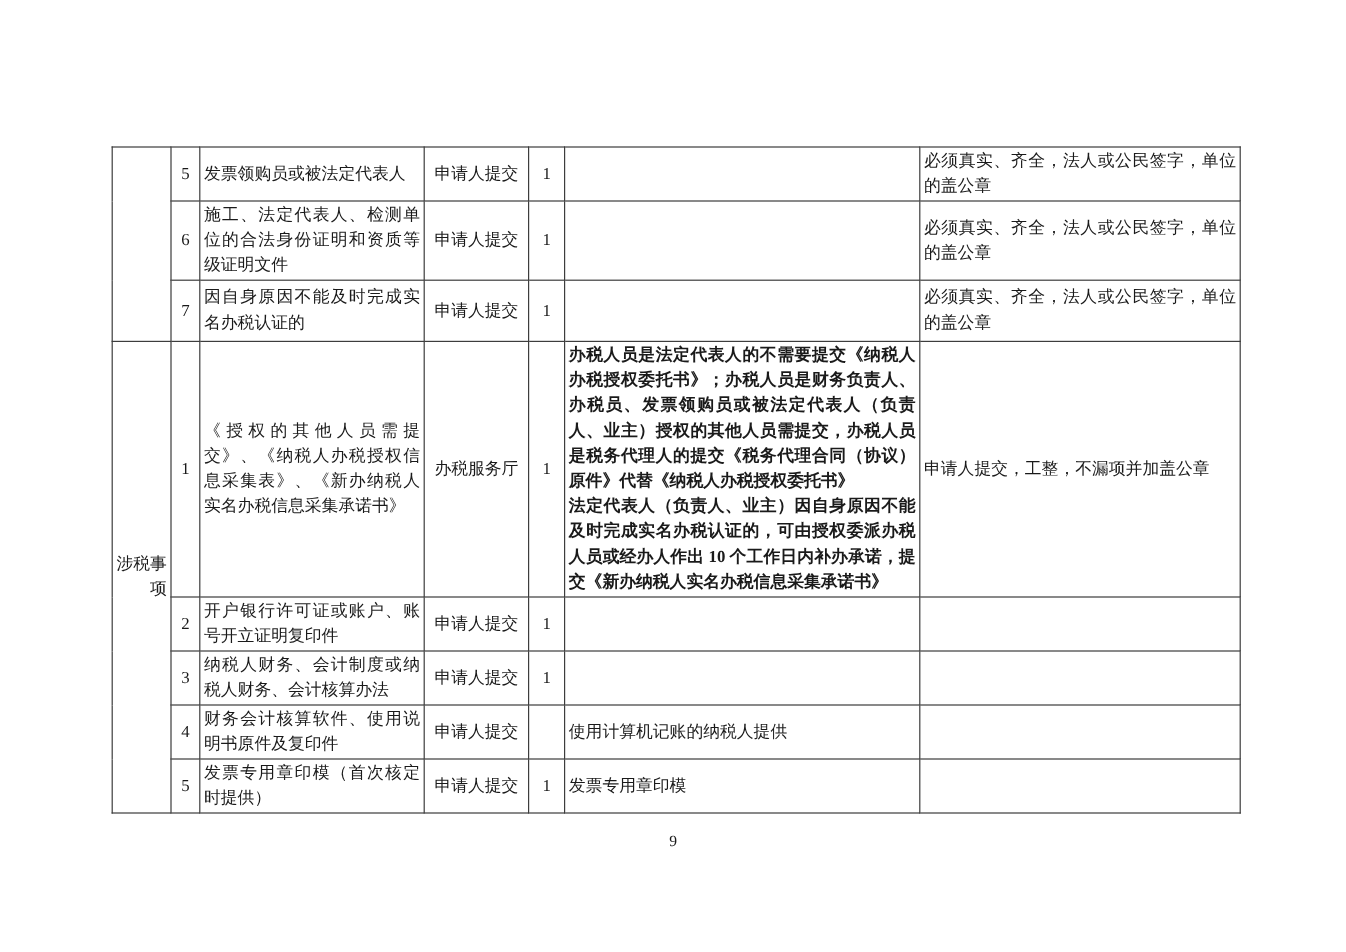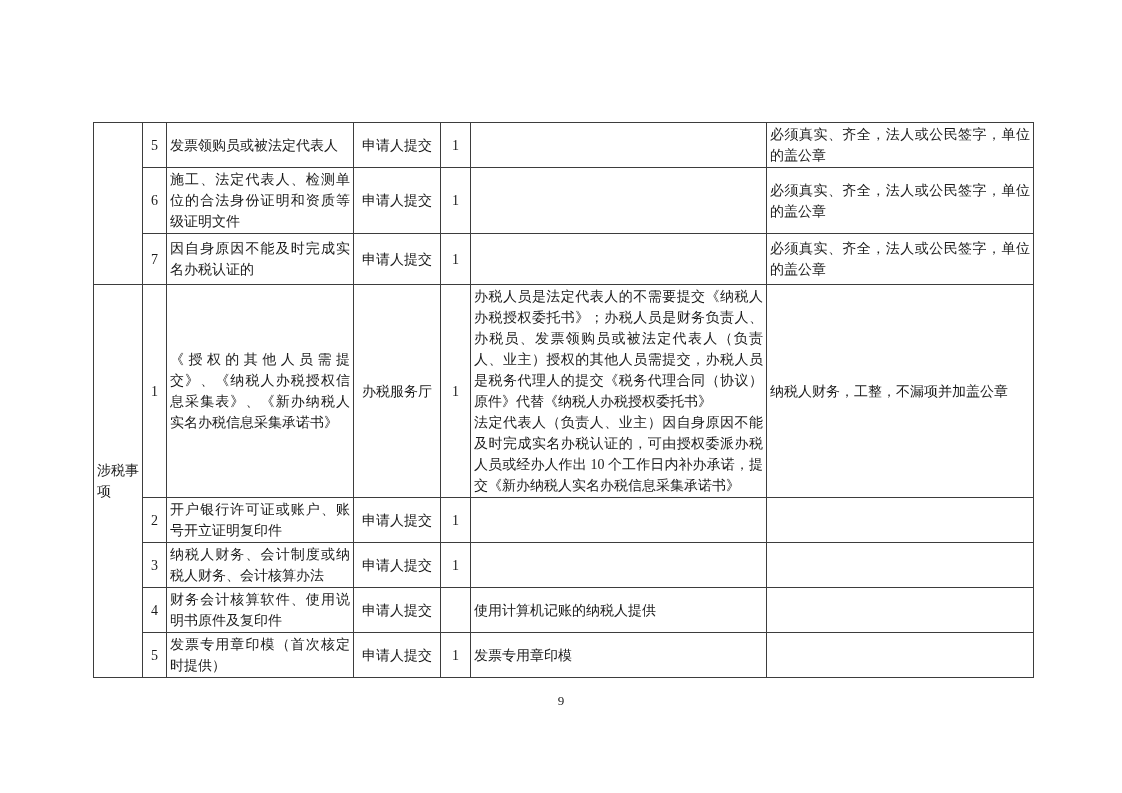--- a/index.html
+++ b/index.html
@@ -25,22 +25,22 @@
     border: 1px solid #3d3d3d;
     font-size: 14px;
     line-height: 21px;
     padding: 1px 3px;
     vertical-align: middle;
     overflow: hidden;
     word-break: break-all;
   }
   td.center { text-align: center; padding: 1px 1px; }
   td.just   { text-align: justify; }
-  td.topal  { vertical-align: top; }
-  td.cat    { text-align: left; padding: 1px 2px; font-family: Liberation Serif, serif; }
+  td.topal  { vertical-align: top; font-weight: bold; }
+  td.cat    { text-align: right; padding: 1px 2px; font-family: Liberation Serif, serif; }
   .desc-par { text-align: justify; }
   .pageno {
     position: absolute;
     left: 0; top: 693px;
     width: 1122px;
     text-align: center;
     font-size: 13px;
     line-height: 16px;
     color: #1a1a1a;
   }
@@ -91,21 +91,21 @@
       <tr style="height:213px">
         <td class="cat" rowspan="5">涉税事项</td>
         <td class="center">1</td>
         <td class="just">《授权的其他人员需提交》、《纳税人办税授权信息采集表》、《新办纳税人实名办税信息采集承诺书》</td>
         <td class="center">办税服务厅</td>
         <td class="center">1</td>
         <td class="topal">
           <div class="desc-par">办税人员是法定代表人的不需要提交《纳税人办税授权委托书》；办税人员是财务负责人、办税员、发票领购员或被法定代表人（负责人、业主）授权的其他人员需提交，办税人员是税务代理人的提交《税务代理合同（协议）原件》代替《纳税人办税授权委托书》</div>
           <div class="desc-par">法定代表人（负责人、业主）因自身原因不能及时完成实名办税认证的，可由授权委派办税人员或经办人作出 10 个工作日内补办承诺，提交《新办纳税人实名办税信息采集承诺书》</div>
         </td>
-        <td class="just">纳税人财务，工整，不漏项并加盖公章</td>
+        <td class="just">申请人提交，工整，不漏项并加盖公章</td>
       </tr>
       <tr style="height:41px">
         <td class="center">2</td>
         <td class="just">开户银行许可证或账户、账号开立证明复印件</td>
         <td class="center">申请人提交</td>
         <td class="center">1</td>
         <td class="just"></td>
         <td class="just"></td>
       </tr>
       <tr style="height:42px">

